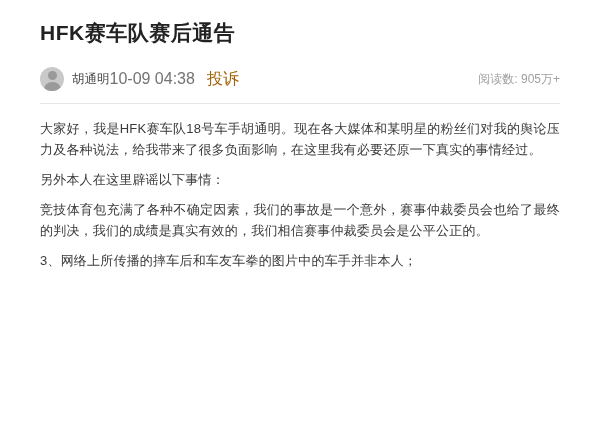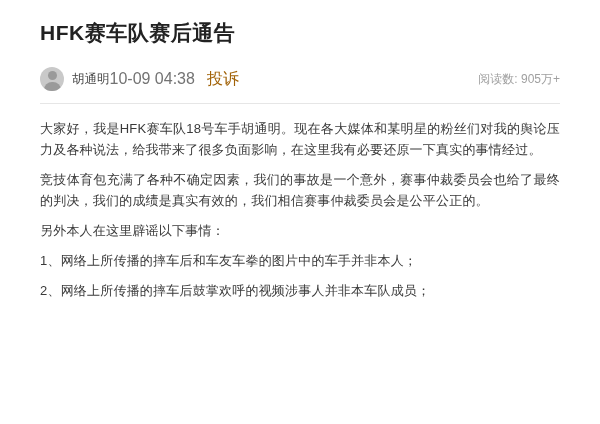--- a/index.html
+++ b/index.html
@@ -121,20 +121,19 @@
     <div class="author-name">胡通明</div>
     <div class="post-time">10-09 04:38</div>
     <div class="report-link">投诉</div>
     <div class="read-count">阅读数: 905万+</div>
   </div>
 
   <div class="divider"></div>
 
   <div class="body-text">
     <p>大家好，我是HFK赛车队18号车手胡通明。现在各大媒体和某明星的粉丝们对我的舆论压力及各种说法，给我带来了很多负面影响，在这里我有必要还原一下真实的事情经过。</p>
+    <p>另外本人在这里辟谣以下事情：</p>
     <p>竞技体育包充满了各种不确定因素，我们的事故是一个意外，赛事仲裁委员会也给了最终的判决，我们的成绩是真实有效的，我们相信赛事仲裁委员会是公平公正的。</p>
-    <p>另外本人在这里辟谣以下事情：</p>
-    <p>1、网络上所传播的摔车后和车友车拳的图片中的车手并非本人；</p>
-    <p>2、网络上所传播的摔车后鼓掌欢呼的视频涉事人并非本车队成员；</p>
+    <p>3、网络上所传播的摔车后和车友车拳的图片中的车手并非本人；</p>
 
   </div>
 
 </div>
 
 </body></html>

